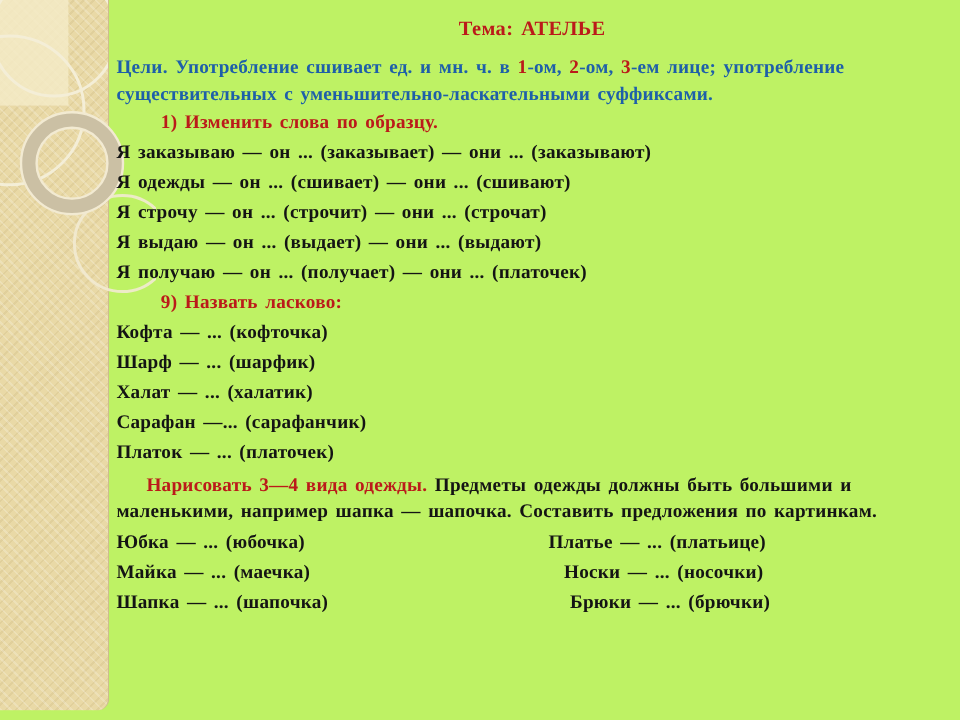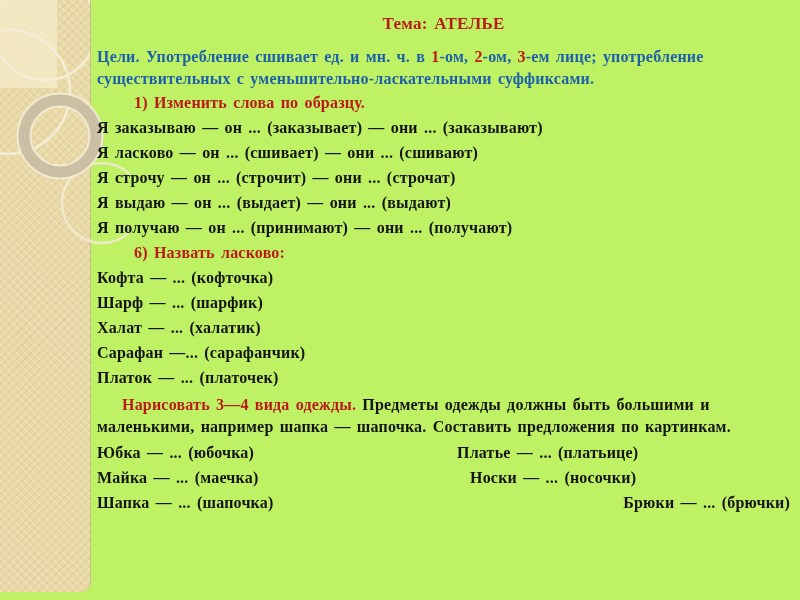--- a/index.html
+++ b/index.html
@@ -34,21 +34,21 @@
     color:var(--accent-red,#c00000);text-indent:37px;
     line-height:17px;margin:0 0 8px 0;
   }
   .line{line-height:17px;margin:0 0 8px 0;}
   .task3{margin:0 0 6px 0;line-height:22px;text-indent:25px;}
   .task3 .red{color:var(--accent-red,#c00000);}
   .cols{display:grid;grid-template-columns:360px 1fr;}
   .cell{line-height:17px;margin:0 0 8px 0;}
   .cell.r1{text-indent:0;}
   .cell.r2{text-indent:13px;}
-  .cell.r3{text-indent:18px;text-align:right;}
+  .cell.r3{text-indent:18px;}
 </style>
 </head>
 <body>
 
 <div class="slide">
 
   <div class="sidebar"></div>
 
   <svg class="deco" width="130" height="260" viewBox="0 0 130 260">
     <defs>
@@ -69,26 +69,26 @@
 
   <div class="content">
 
     <div class="title">Тема: АТЕЛЬЕ</div>
 
     <p class="goals"><span data-color="blue">Цели. Употребление сшивает ед. и мн. ч. в </span><span data-color="red">1</span><span data-color="blue">-ом, </span><span data-color="red">2</span><span data-color="blue">-ом, </span><span data-color="red">3</span><span data-color="blue">-ем лице; употребление существительных с уменьшительно-ласкательными суффиксами.</span></p>
 
     <div class="heading">1) Изменить слова по образцу.</div>
 
     <div class="line">Я заказываю — он ... (заказывает) — они ... (заказывают)</div>
-    <div class="line">Я ласково — он ... (сшивает) — они ... (сшивают)</div>
+    <div class="line">Я одежды — он ... (сшивает) — они ... (сшивают)</div>
     <div class="line">Я строчу — он ... (строчит) — они ... (строчат)</div>
     <div class="line">Я выдаю — он ... (выдает) — они ... (выдают)</div>
-    <div class="line">Я получаю — он ... (принимают) — они ... (получают)</div>
+    <div class="line">Я получаю — он ... (получает) — они ... (платочек)</div>
 
-    <div class="heading">6) Назвать ласково:</div>
+    <div class="heading">9) Назвать ласково:</div>
 
     <div class="line">Кофта — ... (кофточка)</div>
     <div class="line">Шарф — ... (шарфик)</div>
     <div class="line">Халат — ... (халатик)</div>
     <div class="line">Сарафан —... (сарафанчик)</div>
     <div class="line">Платок — ... (платочек)</div>
 
     <p class="task3"><span class="red">Нарисовать 3—4 вида одежды.</span><span> Предметы одежды должны быть большими и маленькими, например шапка — шапочка. Составить предложения по картинкам.</span></p>
 
     <div class="cols">

